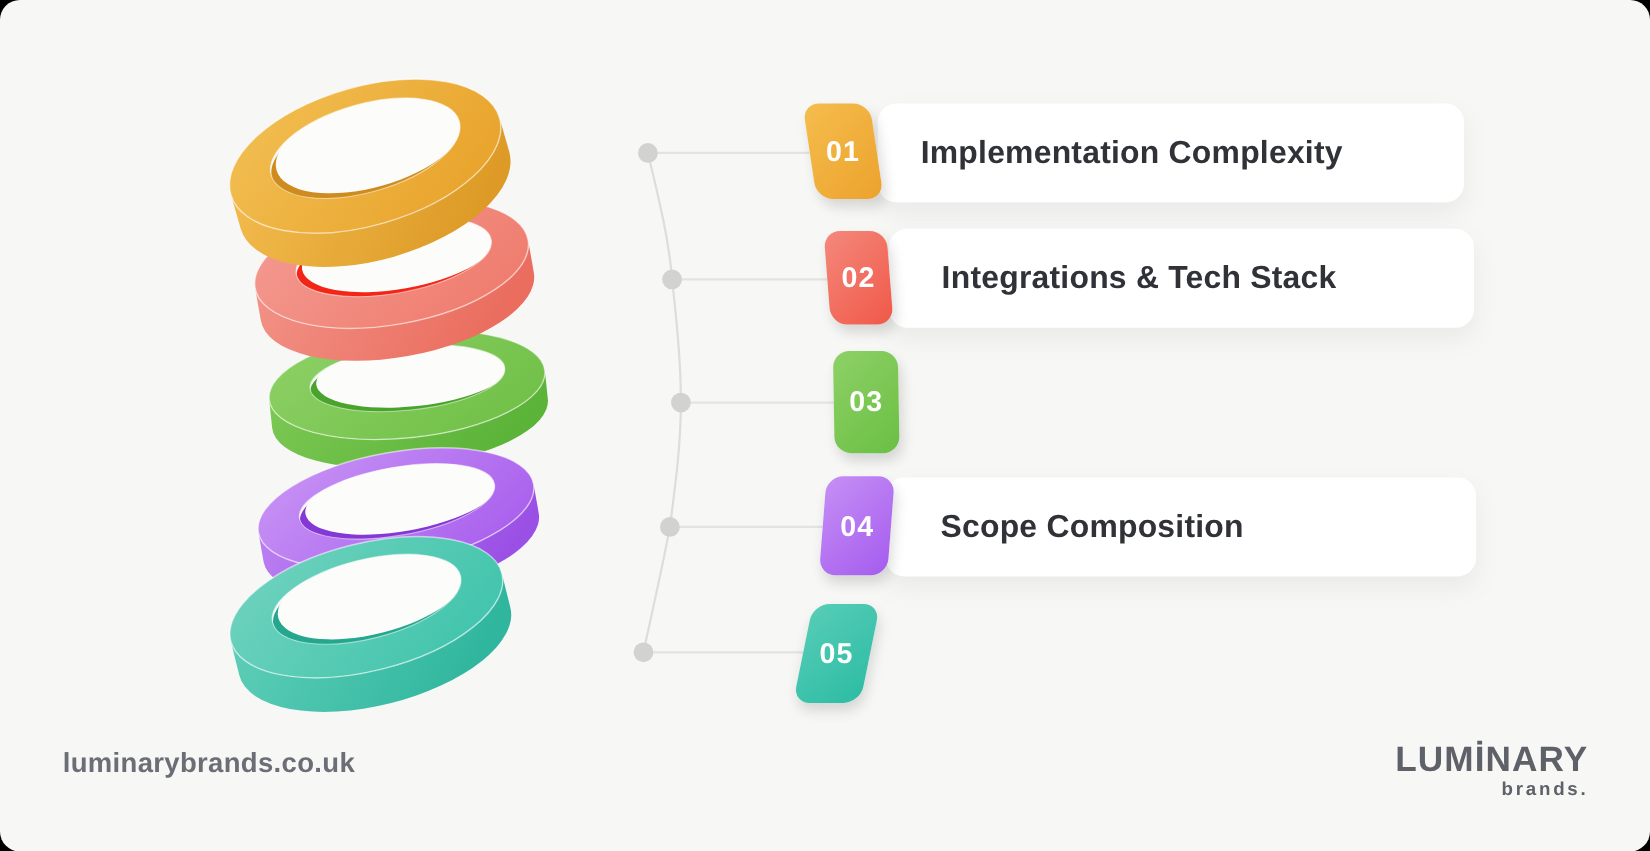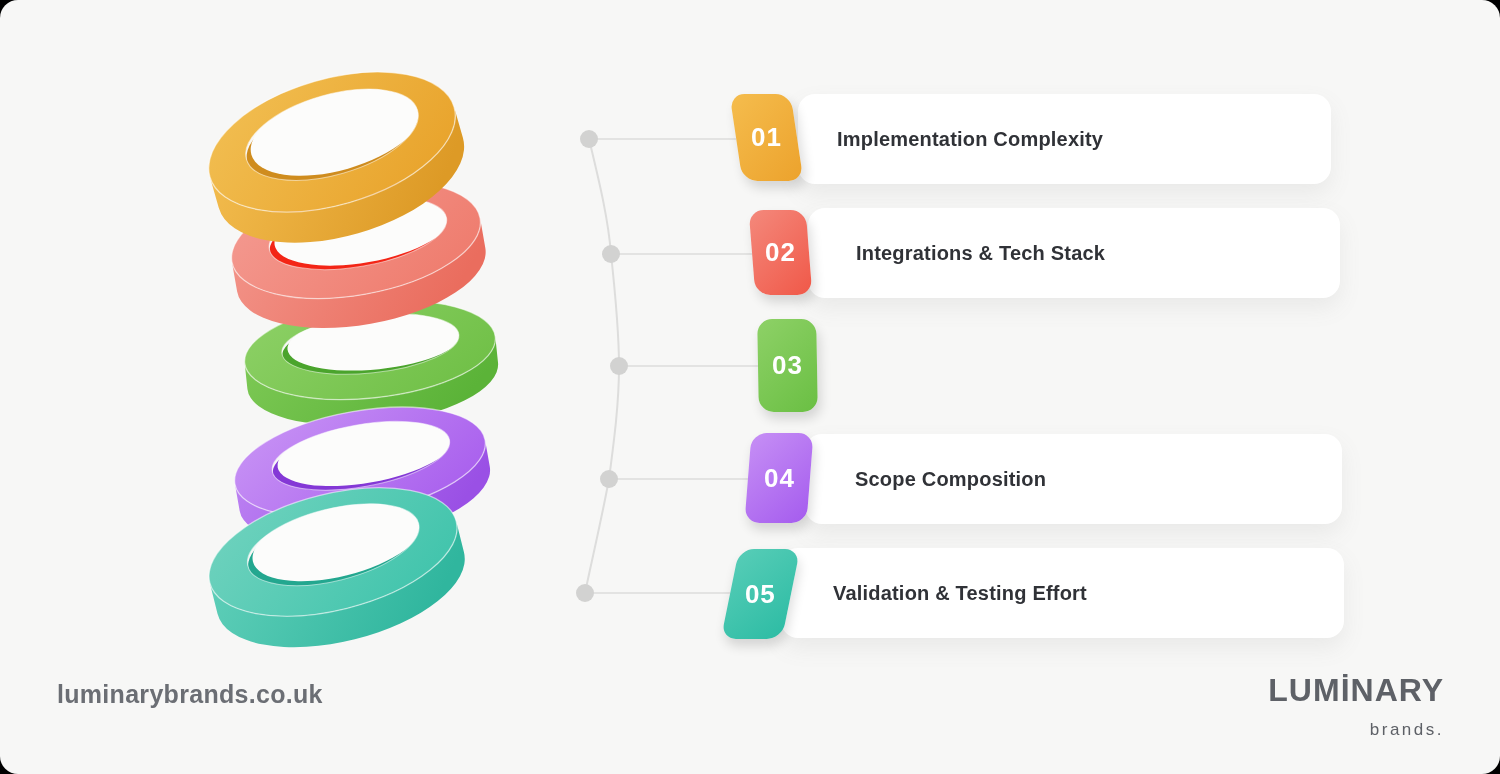--- a/index.html
+++ b/index.html
@@ -2,28 +2,28 @@
 <html><head>
 <meta charset="utf-8">
 <style>
   html,body{margin:0;padding:0;background:#000;}
   body{font-family:"Liberation Sans","DejaVu Sans",sans-serif;}
   .frame{position:relative;width:1500px;height:774px;background:#f7f7f6;border-radius:18px;overflow:hidden;}
   .rings-svg{position:absolute;left:150px;top:50px;width:420px;height:620px;z-index:1;}
   .connector-svg{position:absolute;left:565px;top:75px;width:250px;height:540px;z-index:1;}
   .card{position:absolute;background:#ffffff;border-radius:17px;display:flex;align-items:center;
         box-shadow:0 10px 22px rgba(120,120,120,0.10);z-index:2;}
-  .card .title{font-size:20px;font-weight:bold;color:#303237;letter-spacing:0.2px;}
+  .card .title{font-size:29px;font-weight:bold;color:#303237;letter-spacing:0.2px;}
   .badge{position:absolute;border-radius:15px;display:flex;align-items:center;justify-content:center;
          z-index:3;box-shadow:3px 7px 12px rgba(0,0,0,0.14);}
   .badge .num{color:#ffffff;font-size:26px;font-weight:bold;letter-spacing:1px;}
   .site-link{position:absolute;left:57px;top:680px;font-size:25px;font-weight:bold;color:#6b6e74;letter-spacing:0.3px;z-index:2;}
   .logo{position:absolute;right:56px;top:674px;text-align:right;z-index:2;line-height:1.05;}
   .logo .l1{font-size:32px;font-weight:bold;letter-spacing:1px;color:#5e6167;display:block;}
-  .logo .l2{font-size:17px;font-weight:normal;letter-spacing:2.5px;color:#5e6167;display:block;margin-top:13px;}
+  .logo .l2{font-size:17px;font-weight:bold;letter-spacing:2.5px;color:#5e6167;display:block;margin-top:1px;}
 </style>
 </head>
 <body>
 
 <div class="frame">
 
   <svg class="rings-svg" viewBox="0 0 420 620">
     <defs>
       <linearGradient id="gy-top" x1="0" y1="0" x2="1" y2="0.6">
         <stop offset="0" stop-color="#f2c054"></stop>
@@ -145,23 +145,20 @@
     <span class="num" style="transform:skewX(-1deg);">03</span>
   </div>
 
   <div class="card" style="left:805px;top:434px;width:487px;height:90px;padding-left:50px;">
     <span class="title">Scope Composition</span>
   </div>
   <div class="badge" style="left: 748px; top: 433px; width: 62px; height: 90px; transform: skewX(-4.5deg); background-image: linear-gradient(135deg, rgb(198, 143, 245), rgb(165, 92, 238));">
     <span class="num" style="transform:skewX(4.5deg);">04</span>
   </div>
 
-  <div class="card" style="left:781px;top:548px;width:511px;height:90px;padding-left:52px;">
-    <span class="title">Validation &amp; Testing Effort</span>
-  </div>
   <div class="badge" style="left: 730px; top: 549px; width: 61px; height: 90px; transform: skewX(-11.5deg); background-image: linear-gradient(135deg, rgb(87, 205, 183), rgb(45, 188, 164));">
     <span class="num" style="transform:skewX(11.5deg);">05</span>
   </div>
 
   <div class="site-link">luminarybrands.co.uk</div>
   <div class="logo">
     <span class="l1">LUMİNARY</span>
     <span class="l2">brands.</span>
   </div>
 

